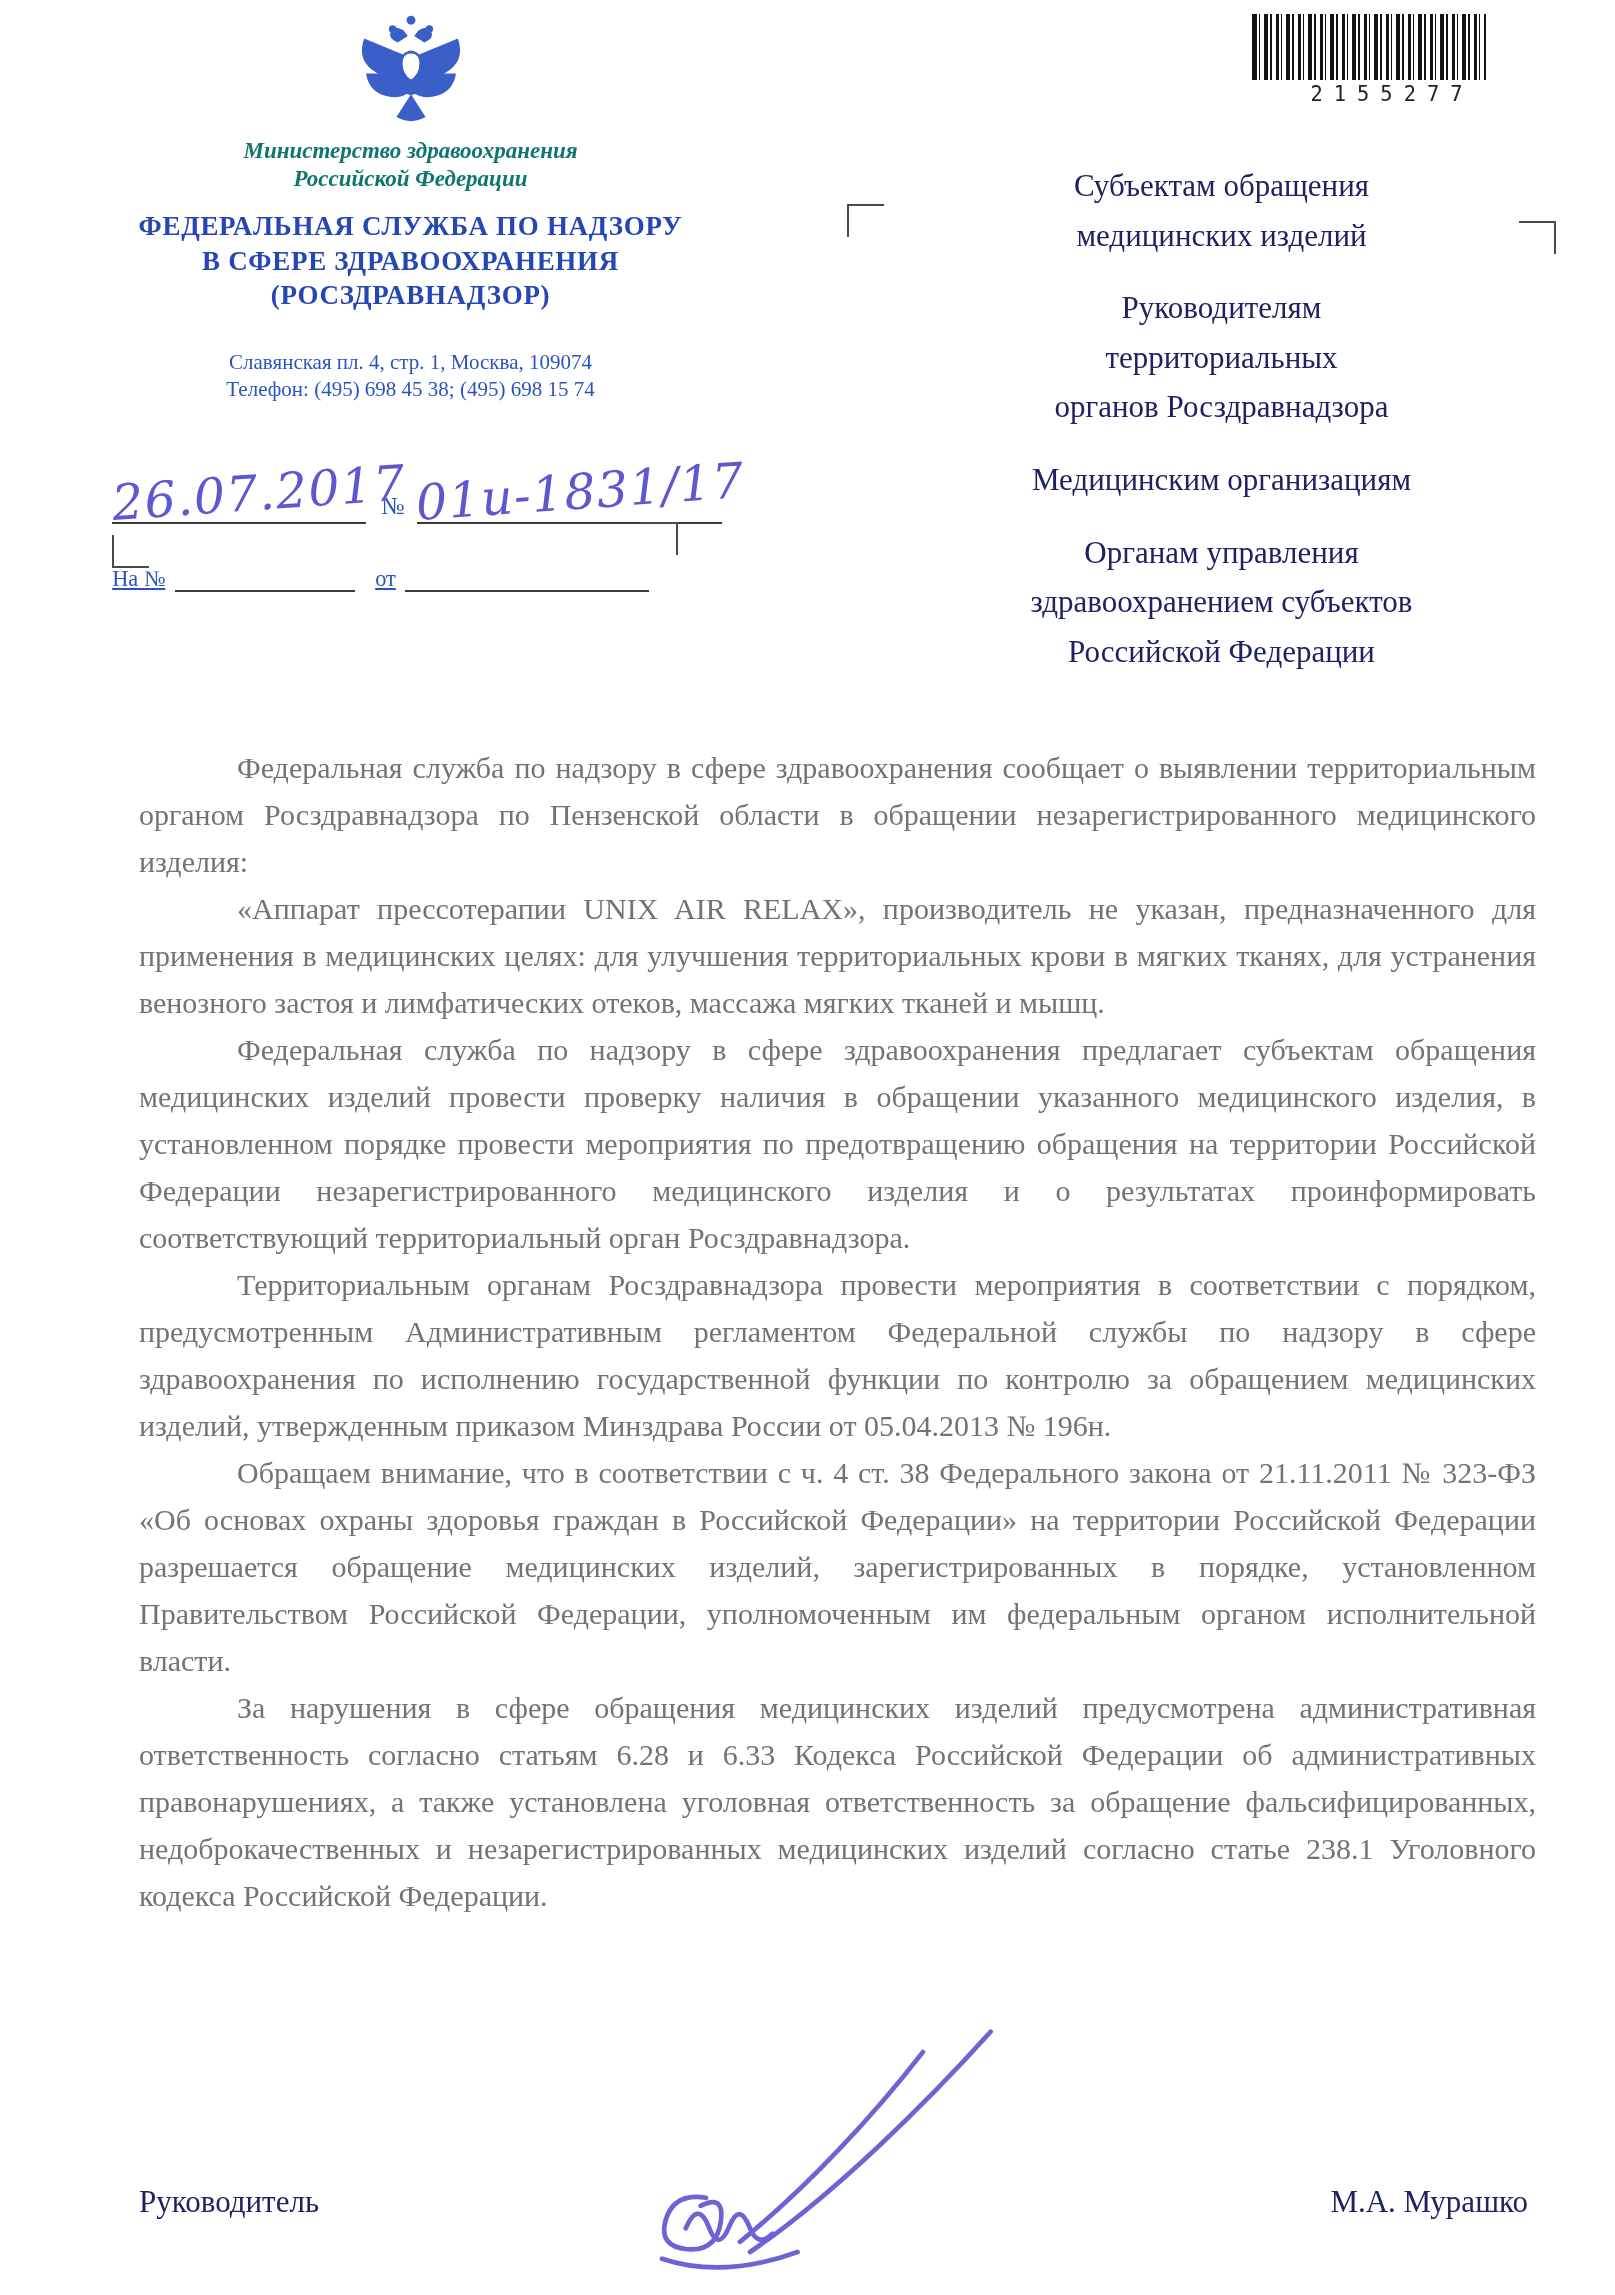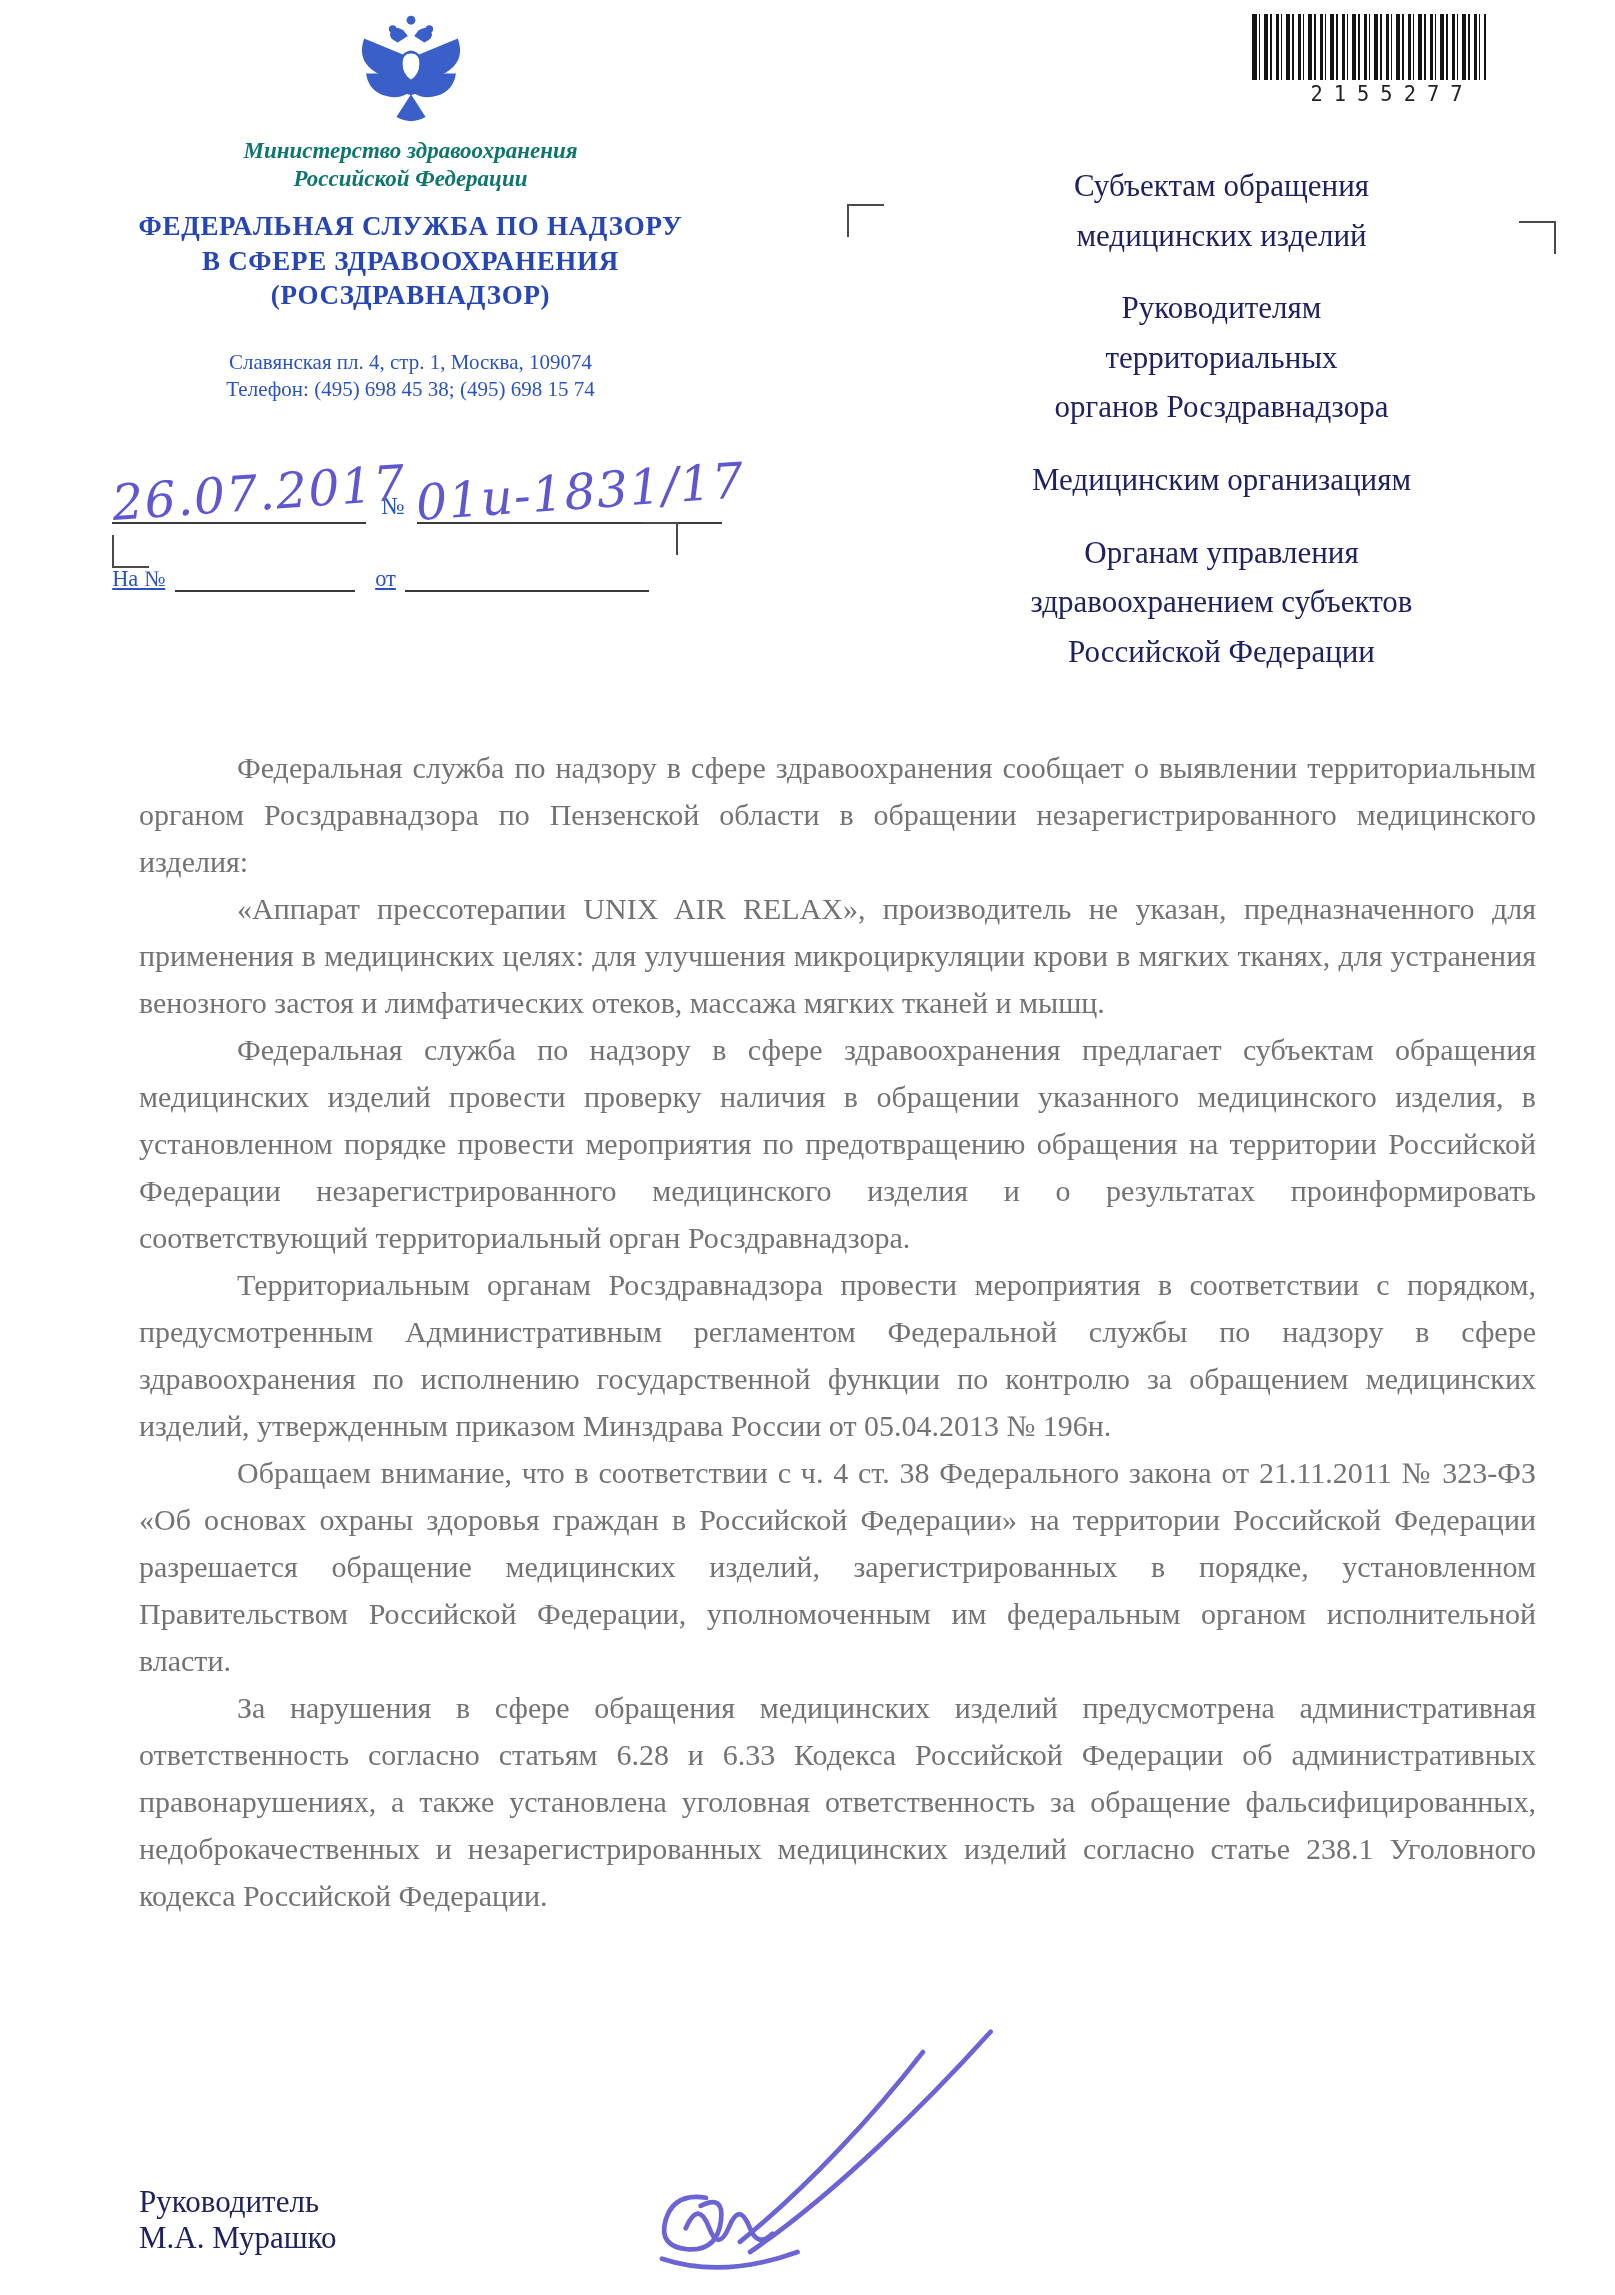--- a/index.html
+++ b/index.html
@@ -190,21 +190,20 @@
   
   .footer {
     position: absolute;
     left: 139px;
     right: 88px;
     top: 2184px;
     display: flex;
     justify-content: space-between;
     font-size: 31px;
     color: #1e2260;
-    flex-direction: column;
   }
   .signature-svg {
     position: absolute;
     left: 604px;
     top: 2025px;
     pointer-events: none;
   }
 </style>
 </head>
 <body>
@@ -264,21 +263,21 @@
 Российской Федерации</div>
   </div>
 
   <div class="mark mark-addr-left"></div>
   <div class="mark mark-addr-right"></div>
   <div class="mark mark-subj-right"></div>
   <div class="mark mark-subj-left"></div>
 
   <div class="letter-body">
     <p>Федеральная служба по надзору в сфере здравоохранения сообщает о выявлении территориальным органом Росздравнадзора по Пензенской области в обращении незарегистрированного медицинского изделия:</p>
-    <p>«Аппарат прессотерапии UNIX AIR RELAX», производитель не указан, предназначенного для применения в медицинских целях: для улучшения микроциркуляции крови в мягких тканях, для устранения венозного застоя и лимфатических отеков, массажа мягких тканей и мышц.</p>
+    <p>«Аппарат прессотерапии UNIX AIR RELAX», производитель не указан, предназначенного для применения в медицинских целях: для улучшения территориальных крови в мягких тканях, для устранения венозного застоя и лимфатических отеков, массажа мягких тканей и мышц.</p>
     <p>Федеральная служба по надзору в сфере здравоохранения предлагает субъектам обращения медицинских изделий провести проверку наличия в обращении указанного медицинского изделия, в установленном порядке провести мероприятия по предотвращению обращения на территории Российской Федерации незарегистрированного медицинского изделия и о результатах проинформировать соответствующий территориальный орган Росздравнадзора.</p>
     <p>Территориальным органам Росздравнадзора провести мероприятия в соответствии с порядком, предусмотренным Административным регламентом Федеральной службы по надзору в сфере здравоохранения по исполнению государственной функции по контролю за обращением медицинских изделий, утвержденным приказом Минздрава России от 05.04.2013 № 196н.</p>
     <p>Обращаем внимание, что в соответствии с ч. 4 ст. 38 Федерального закона от 21.11.2011 № 323-ФЗ «Об основах охраны здоровья граждан в Российской Федерации» на территории Российской Федерации разрешается обращение медицинских изделий, зарегистрированных в порядке, установленном Правительством Российской Федерации, уполномоченным им федеральным органом исполнительной власти.</p>
     <p>За нарушения в сфере обращения медицинских изделий предусмотрена административная ответственность согласно статьям 6.28 и 6.33 Кодекса Российской Федерации об административных правонарушениях, а также установлена уголовная ответственность за обращение фальсифицированных, недоброкачественных и незарегистрированных медицинских изделий согласно статье 238.1 Уголовного кодекса Российской Федерации.</p>
   </div>
 
   <svg class="signature-svg" width="448" height="271" viewBox="0 0 660 400" aria-hidden="true">
     <g fill="none" stroke="#6c63d4" stroke-width="7" stroke-linecap="round">
       <path d="M570 10 C 480 110, 340 250, 215 335"></path>
       <path d="M470 40 C 400 130, 300 240, 200 320"></path>

